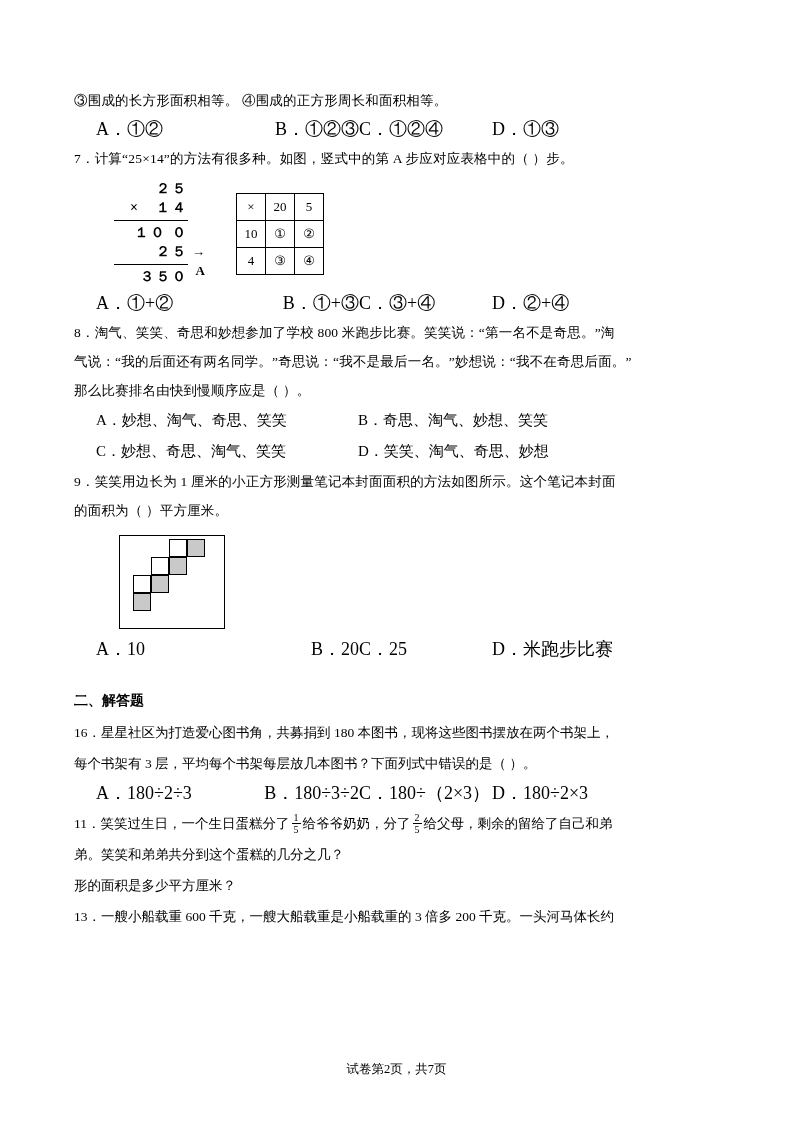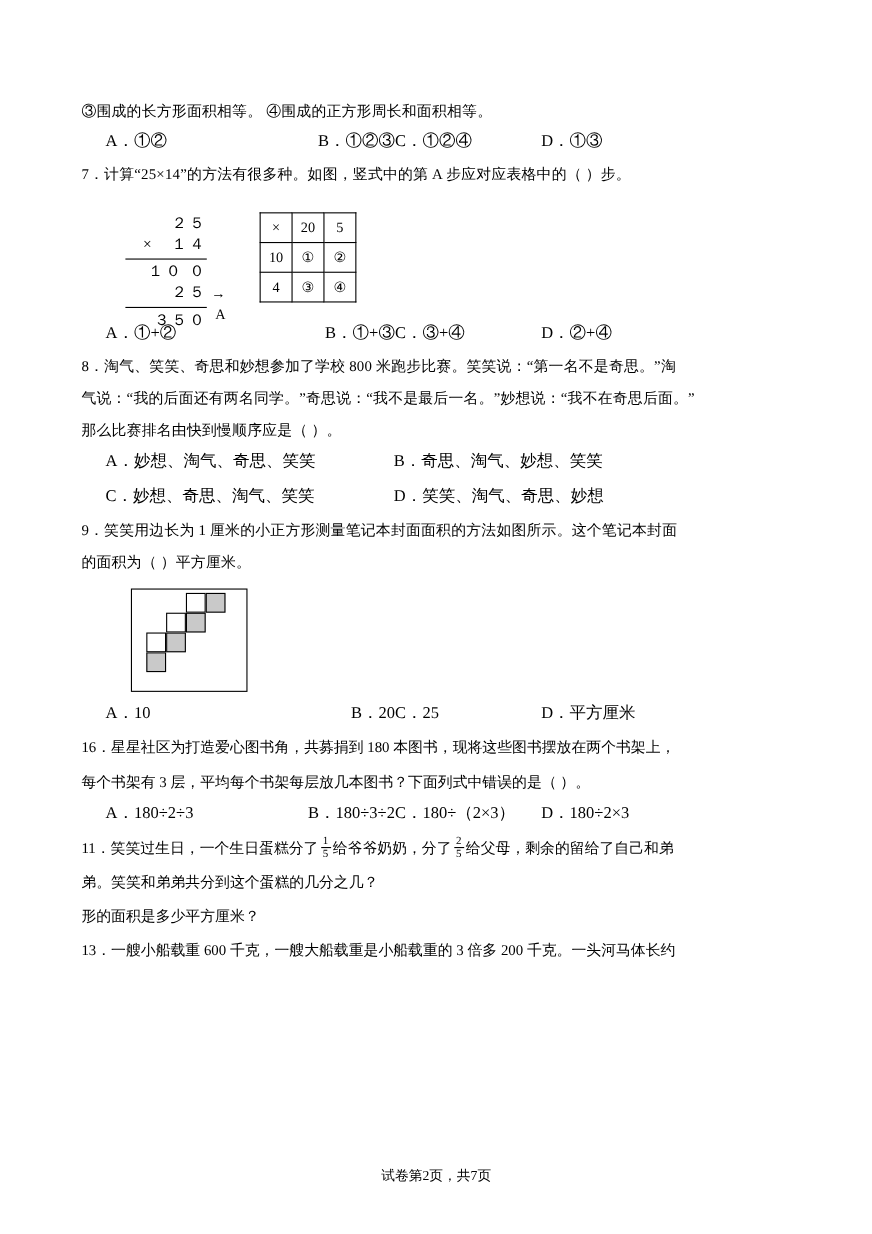--- a/index.html
+++ b/index.html
@@ -22,21 +22,21 @@
     box-sizing: border-box;
     padding: 86px 74px 0 74px;
   }
   .line {
     font-size: 13.5px;
     line-height: 29px;
     letter-spacing: 0.2px;
   }
   .opts {
     display: flex;
-    font-size: 15px;
+    font-size: 18px;
     line-height: 29px;
     padding-left: 22px;
   }
   .opts > div {
     flex: 0 0 auto;
   }
   .opt-w1 { width: 130px; }
   .opt-w2 { width: 133px; text-align: right; }
   .opt-w3 { width: 133px; }
   .opts2 {
@@ -63,24 +63,25 @@
   
   .fig7 {
     position: relative;
     height: 108px;
     margin-top: 6px;
     margin-bottom: 2px;
   }
   .vmult {
     position: absolute;
     left: 40px;
-    top: 15px;
+    top: 0;
     font-size: 14px;
     line-height: 19px;
     letter-spacing: 2px;
+    font-weight: bold;
   }
   .vmult .r {
     text-align: right;
     width: 74px;
     position: relative;
   }
   .vmult .bar {
     border-bottom: 1px solid #000;
     width: 74px;
     height: 1px;
@@ -245,23 +246,24 @@
     <div class="sq" style="left:68px; top:4px;"></div>
     <div class="sq white" style="left:14px; top:40px;"></div>
     <div class="sq white" style="left:32px; top:22px;"></div>
     <div class="sq white" style="left:50px; top:4px;"></div>
   </div>
 
   <div class="opts">
     <div class="opt-w1">A．10</div>
     <div class="opt-w2">B．20</div>
     <div class="opt-w3">C．25</div>
-    <div>D．平方厘米</div>
-  </div>
-
+    <div>D．米跑步比赛</div>
+  </div>
+
+  <div class="sec-title">二、解答题</div>
 
   <div class="para">
     <span>16．</span><span>星星社区为打造爱心图书角，共募捐到 180 本图书，现将这些图书摆放在两个书架上，</span>
   </div>
   <div class="para">每个书架有 3 层，平均每个书架每层放几本图书？下面列式中错误的是（   ）。</div>
 
   <div class="opts">
     <div class="opt-w1">A．180÷2÷3</div>
     <div class="opt-w2">B．180÷3÷2</div>
     <div class="opt-w3">C．180÷（2×3）</div>

